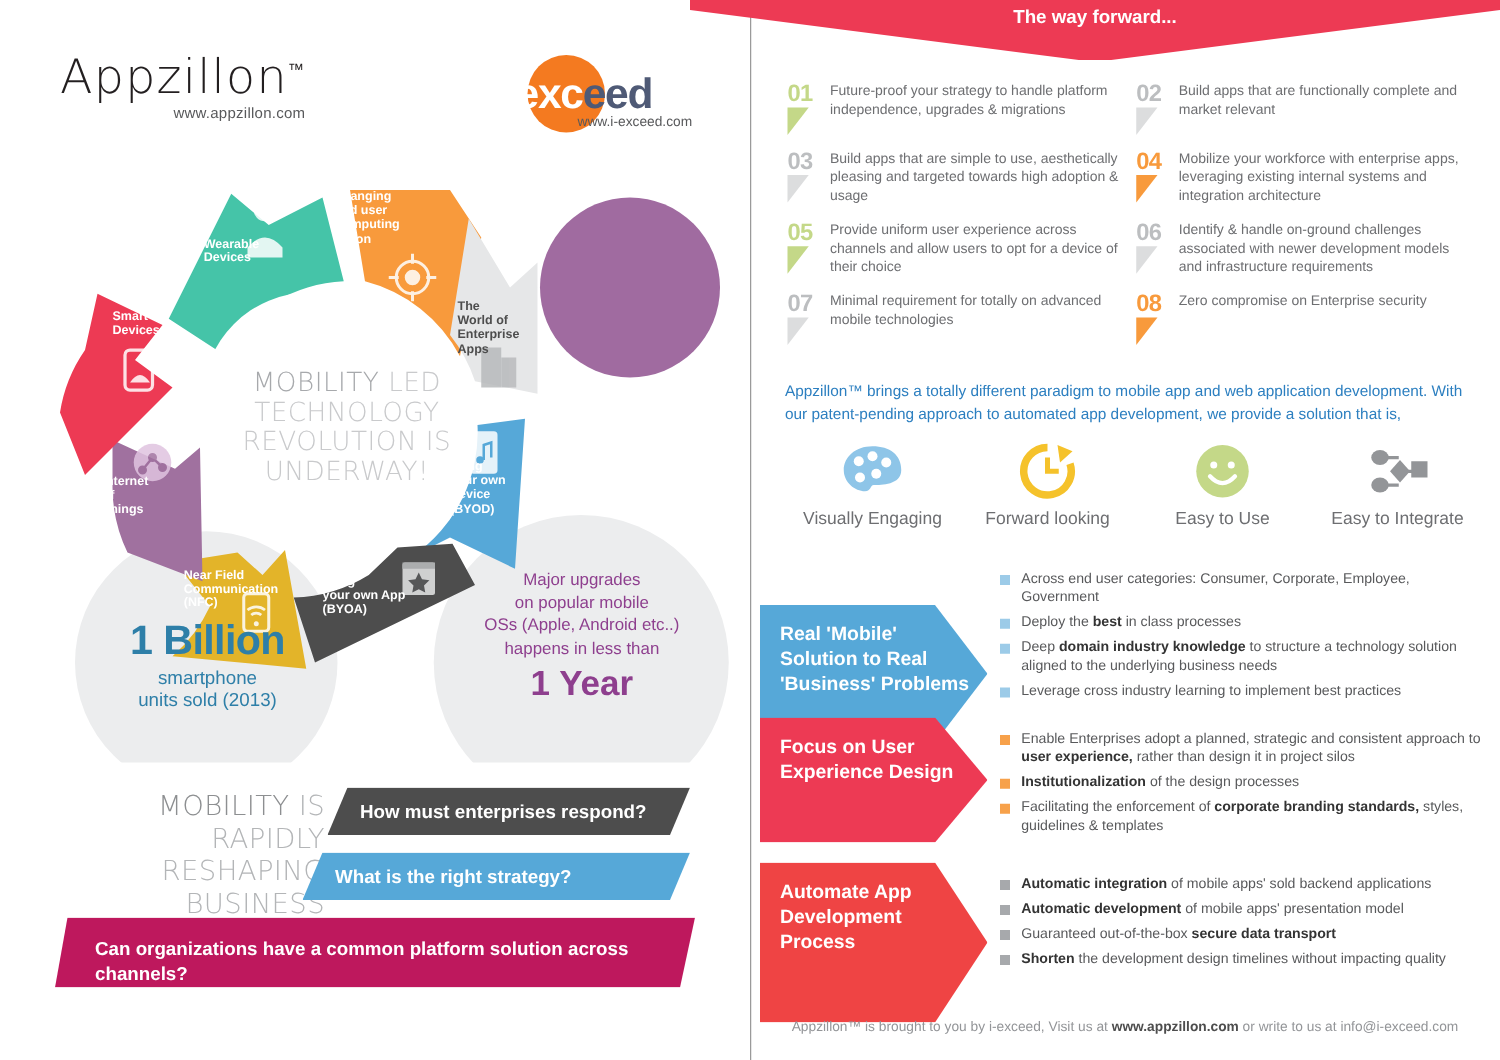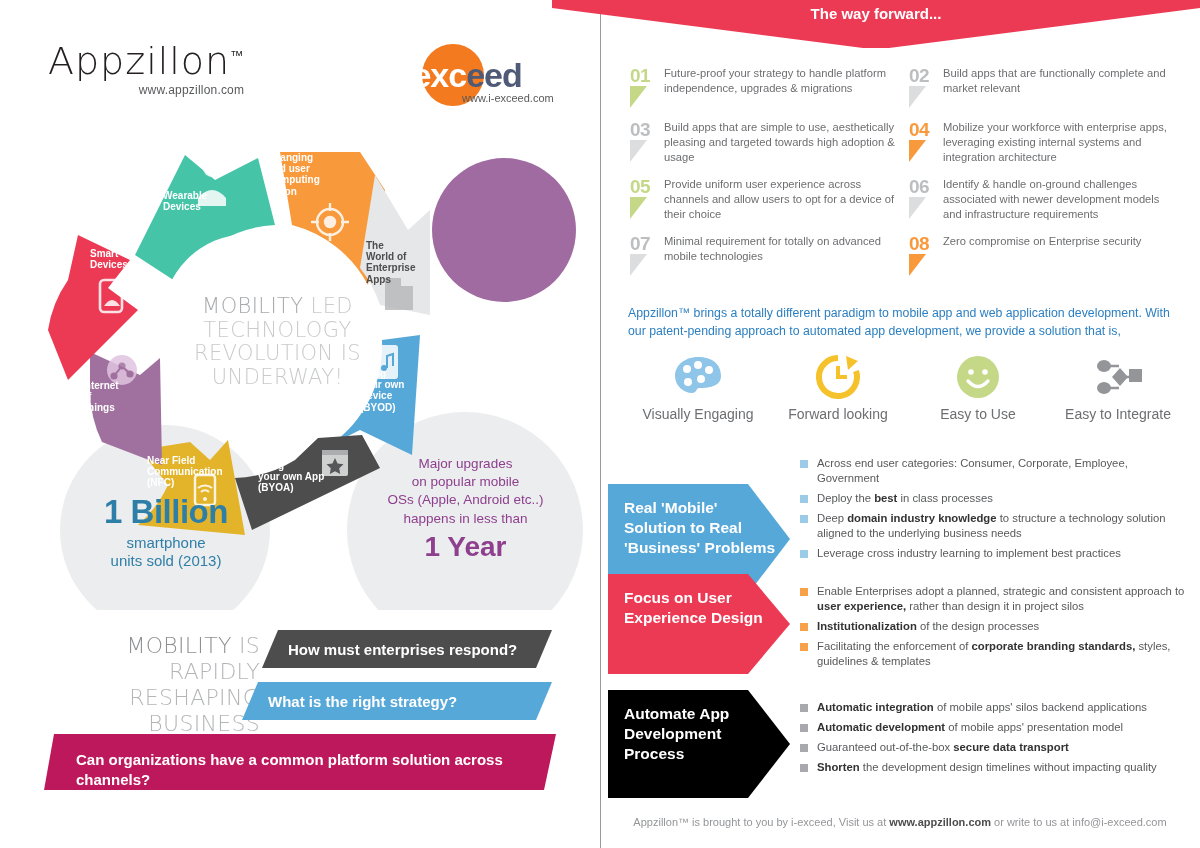--- a/index.html
+++ b/index.html
@@ -420,25 +420,25 @@
             <span class="bt"><b>Institutionalization</b><span> of the design processes</span></span>
           </div>
         <div class="bullet">
             <span class="sq" style="background:#F7A14A"></span>
             <span class="bt"><span>Facilitating the enforcement of </span><b>corporate branding standards,</b><span> styles, guidelines &amp; templates</span></span>
           </div>
       </div>
     </div>
 
     <div class="block" style="top:690px;height:106px;">
-      <div class="blk-arrow" style="top:0;height:108px;background:#000000;">Automate App Development Process</div>
+      <div class="blk-arrow" style="top:0;height:128px;background:#ef4444;">Automate App Development Process</div>
       <div class="bullets" style="top:10px;">
         <div class="bullet">
             <span class="sq" style="background:#A7A9AC"></span>
-            <span class="bt"><b>Automatic integration</b><span> of mobile apps' silos backend applications</span></span>
+            <span class="bt"><b>Automatic integration</b><span> of mobile apps' sold backend applications</span></span>
           </div>
         <div class="bullet">
             <span class="sq" style="background:#A7A9AC"></span>
             <span class="bt"><b>Automatic development</b><span> of mobile apps'  presentation model</span></span>
           </div>
         <div class="bullet">
             <span class="sq" style="background:#A7A9AC"></span>
             <span class="bt"><span>Guaranteed out-of-the-box </span><b>secure data transport</b></span>
           </div>
         <div class="bullet">

